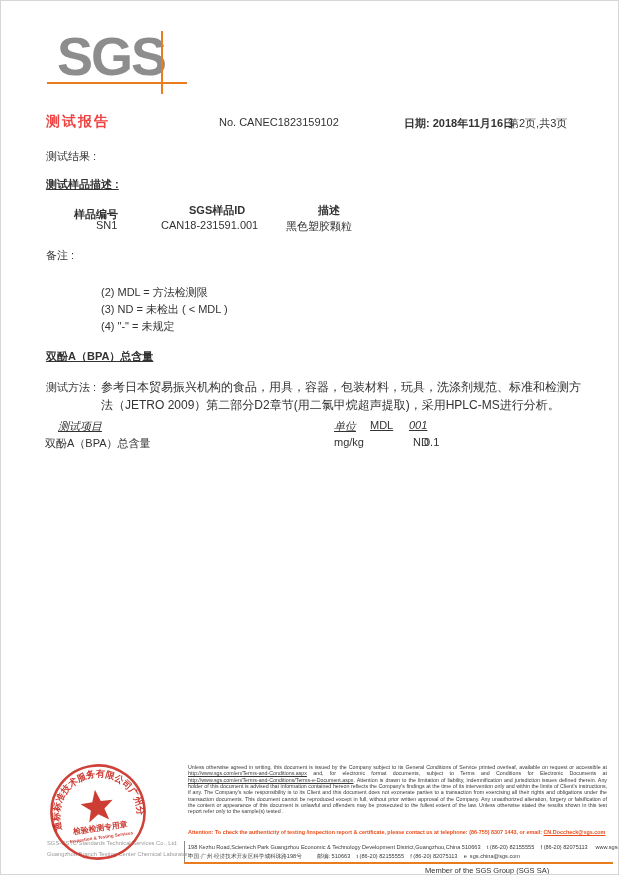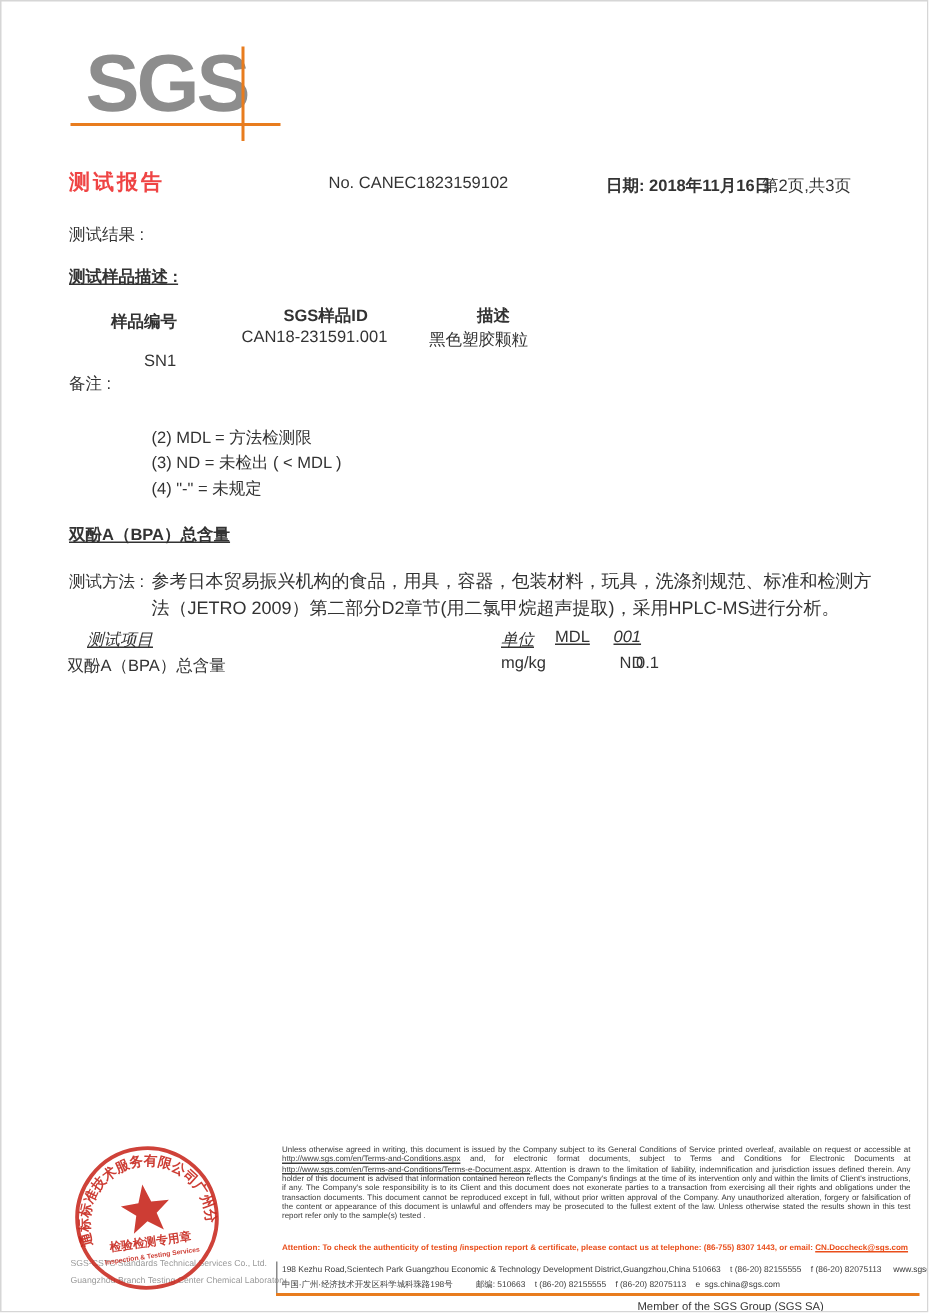--- a/index.html
+++ b/index.html
@@ -42,21 +42,21 @@
   <div class="abs hdr-txt" style="left:218px;top:115px;">No. CANEC1823159102</div>
   <div class="abs hdr-txt" style="left:403px;top:115px;font-weight:bold;">日期: 2018年11月16日</div>
   <div class="abs hdr-txt" style="left:507px;top:115px;">第2页,共3页</div>
 
   <div class="abs t11" style="left:45px;top:148px;">测试结果 :</div>
 
   <div class="abs t11 bold ul" style="left:45px;top:176px;">测试样品描述 :</div>
   <div class="abs t11 bold" style="left:73px;top:206px;">样品编号</div>
   <div class="abs t11 bold" style="left:188px;top:202px;">SGS样品ID</div>
   <div class="abs t11 bold" style="left:285px;top:202px;margin-left:32px;">描述</div>
-  <div class="abs t11" style="left:95px;top:218px;margin-top:16px;">SN1</div>
+  <div class="abs t11" style="left:95px;top:218px;">SN1</div>
   <div class="abs t11" style="left:160px;top:218px;">CAN18-231591.001</div>
   <div class="abs t11" style="left:285px;top:218px;">黑色塑胶颗粒</div>
 
   <div class="abs t11" style="left:45px;top:247px;">备注 :</div>
   <div class="abs note-line" style="left:100px;top:283px;">(2) MDL = 方法检测限</div>
   <div class="abs note-line" style="left:100px;top:300px;">(3) ND = 未检出 ( &lt; MDL )</div>
   <div class="abs note-line" style="left:100px;top:317px;">(4) "-" = 未规定</div>
 
   <div class="abs t11 bold ul" style="left:45px;top:348px;">双酚A（BPA）总含量</div>
   <div class="abs t11" style="left:45px;top:379px;">测试方法 :</div>

